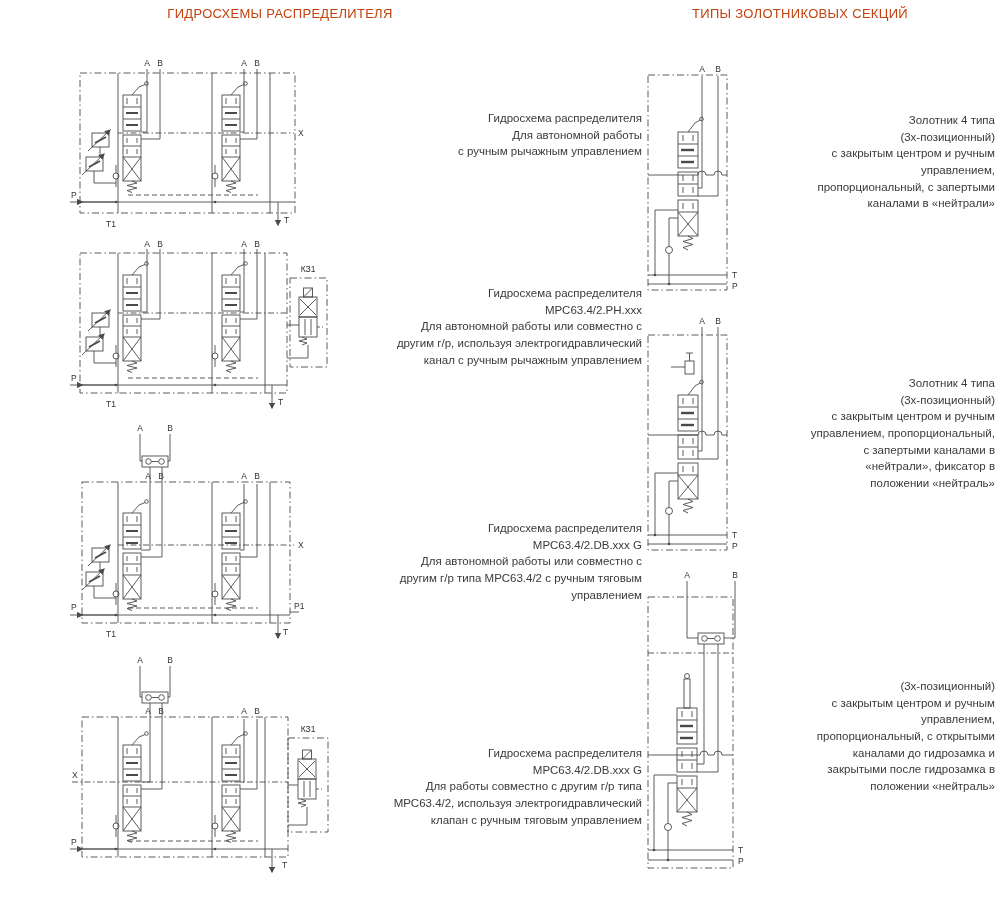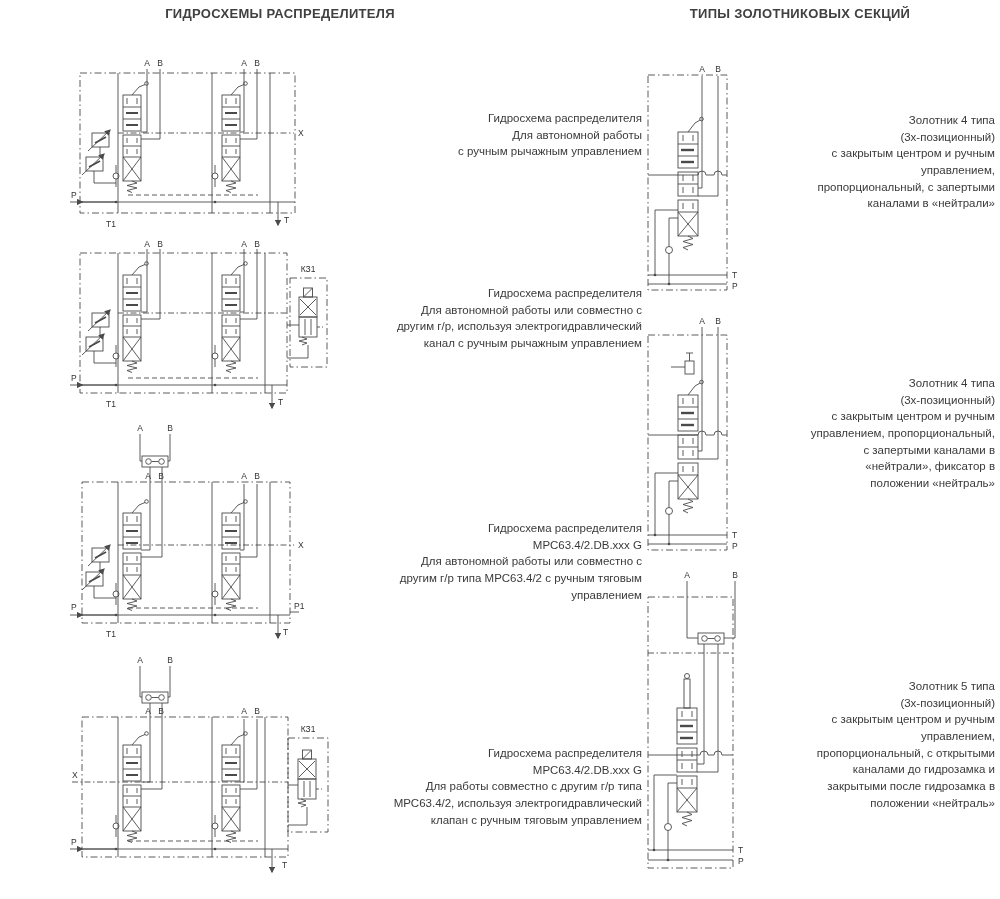--- a/index.html
+++ b/index.html
@@ -1,18 +1,18 @@
 <!DOCTYPE html>
 <html><head>
 <meta charset="utf-8">
 <style>
   html,body{margin:0;padding:0;background:#fff}
   .page{position:relative;width:1000px;height:899px;background:#ffffff;
         font-family:"Liberation Sans",sans-serif;color:#333;overflow:hidden}
-  .htitle{position:absolute;font-size:13px;font-weight:bold;color:#404040;
+  .htitle{position:absolute;font-size:13px;font-weight:normal;color:#c2410c;
           text-align:center;letter-spacing:.3px}
   .tblock{position:absolute;text-align:right;font-size:11.5px;line-height:1.45;color:#3a3a3a}
   .tblock .desc{white-space:pre-line}
   svg.schem{position:absolute}
   .ln{stroke:#4a4a4a;stroke-width:.9;fill:none}
   .dd{stroke-dasharray:7 3 1.5 3}
   .dsh{stroke-dasharray:5 3}
   .ddl{stroke-dasharray:6 2.5 1.5 2.5}
   text.pl{font-size:8.5px;fill:#333;stroke:none;font-family:"Liberation Sans",sans-serif}
   .dot{fill:#4a4a4a;stroke:none}
@@ -283,20 +283,21 @@
     </g>
   </svg>
 
   <div class="tblock" style="left:337px;top:110px;width:305px">
     <div>Гидросхема распределителя</div>
     <div class="desc">Для автономной работы
 с ручным рычажным управлением</div>
   </div>
   <div class="tblock" style="left:337px;top:285px;width:305px">
     <div>Гидросхема распределителя</div>
+    <div>МРС63.4/2.РН.ххх</div>
     <div class="desc">Для автономной работы или совместно с
 другим г/р, используя электрогидравлический
 канал с ручным рычажным управлением</div>
   </div>
   <div class="tblock" style="left:337px;top:520px;width:305px">
     <div>Гидросхема распределителя</div>
     <div>МРС63.4/2.DB.ххх G</div>
     <div class="desc">Для автономной работы или совместно с
 другим г/р типа МРС63.4/2 с ручным тяговым
 управлением</div>
@@ -418,21 +419,20 @@
   <div class="tblock" style="left:745px;top:375px;width:250px">
     <div>Золотник 4 типа</div>
     <div>(3х-позиционный)</div>
     <div class="desc">с закрытым центром и ручным
 управлением, пропорциональный,
 с запертыми каналами в
 «нейтрали», фиксатор в
 положении «нейтраль»</div>
   </div>
   <div class="tblock" style="left:745px;top:678px;width:250px">
-    <div>Золотник 5 типа</div>
     <div>(3х-позиционный)</div>
     <div class="desc">с закрытым центром и ручным
 управлением,
 пропорциональный, с открытыми
 каналами до гидрозамка и
 закрытыми после гидрозамка в
 положении «нейтраль»</div>
   </div>
 
 </div>

